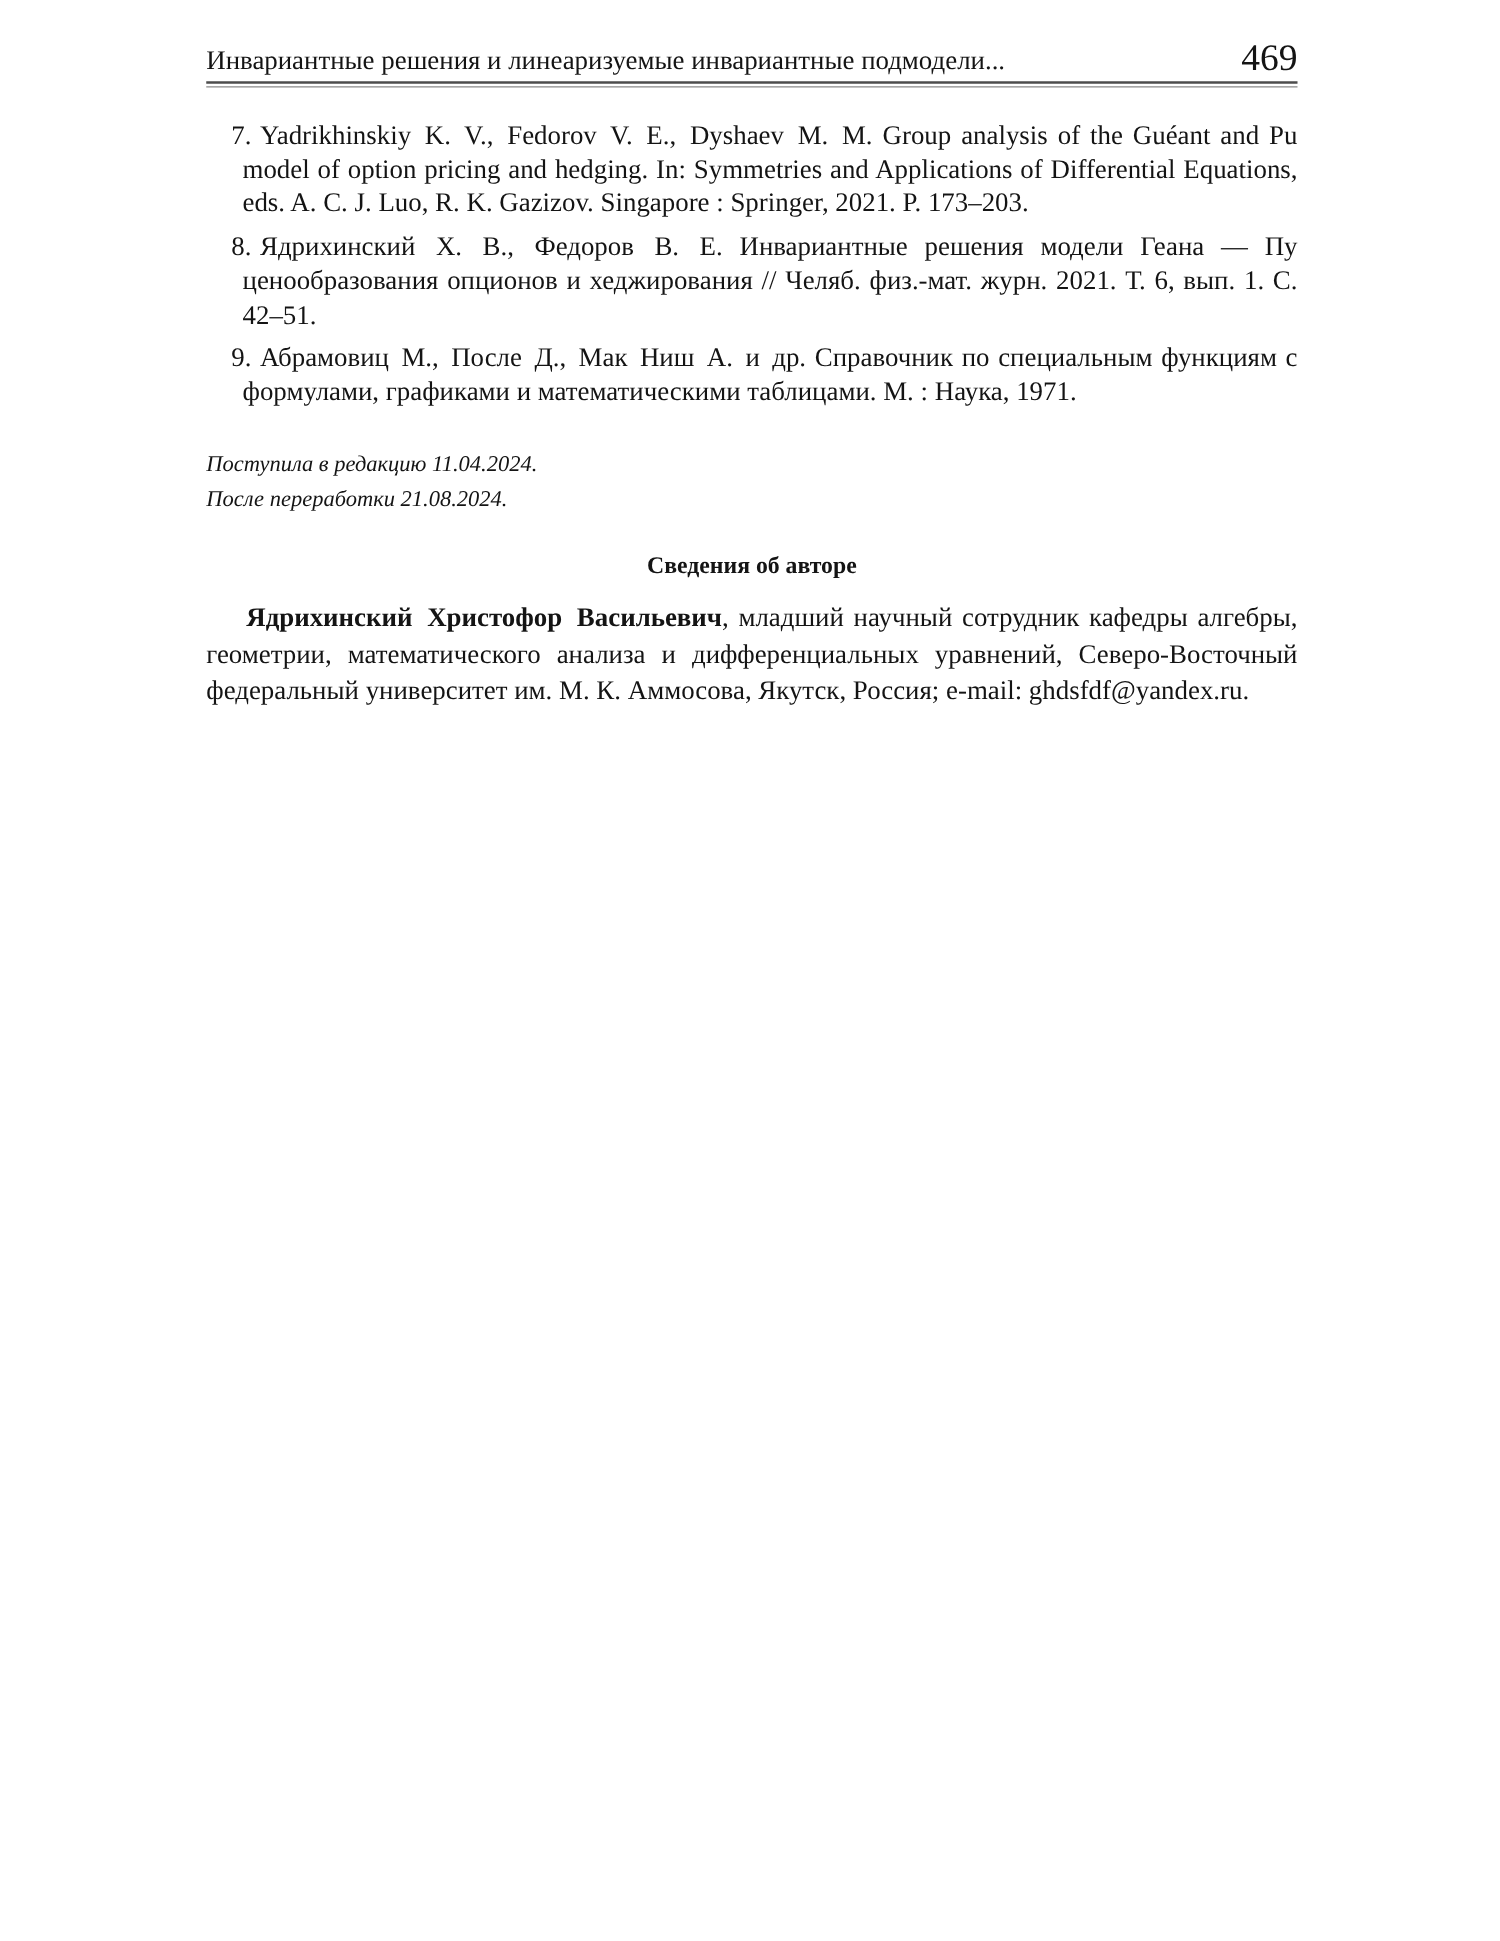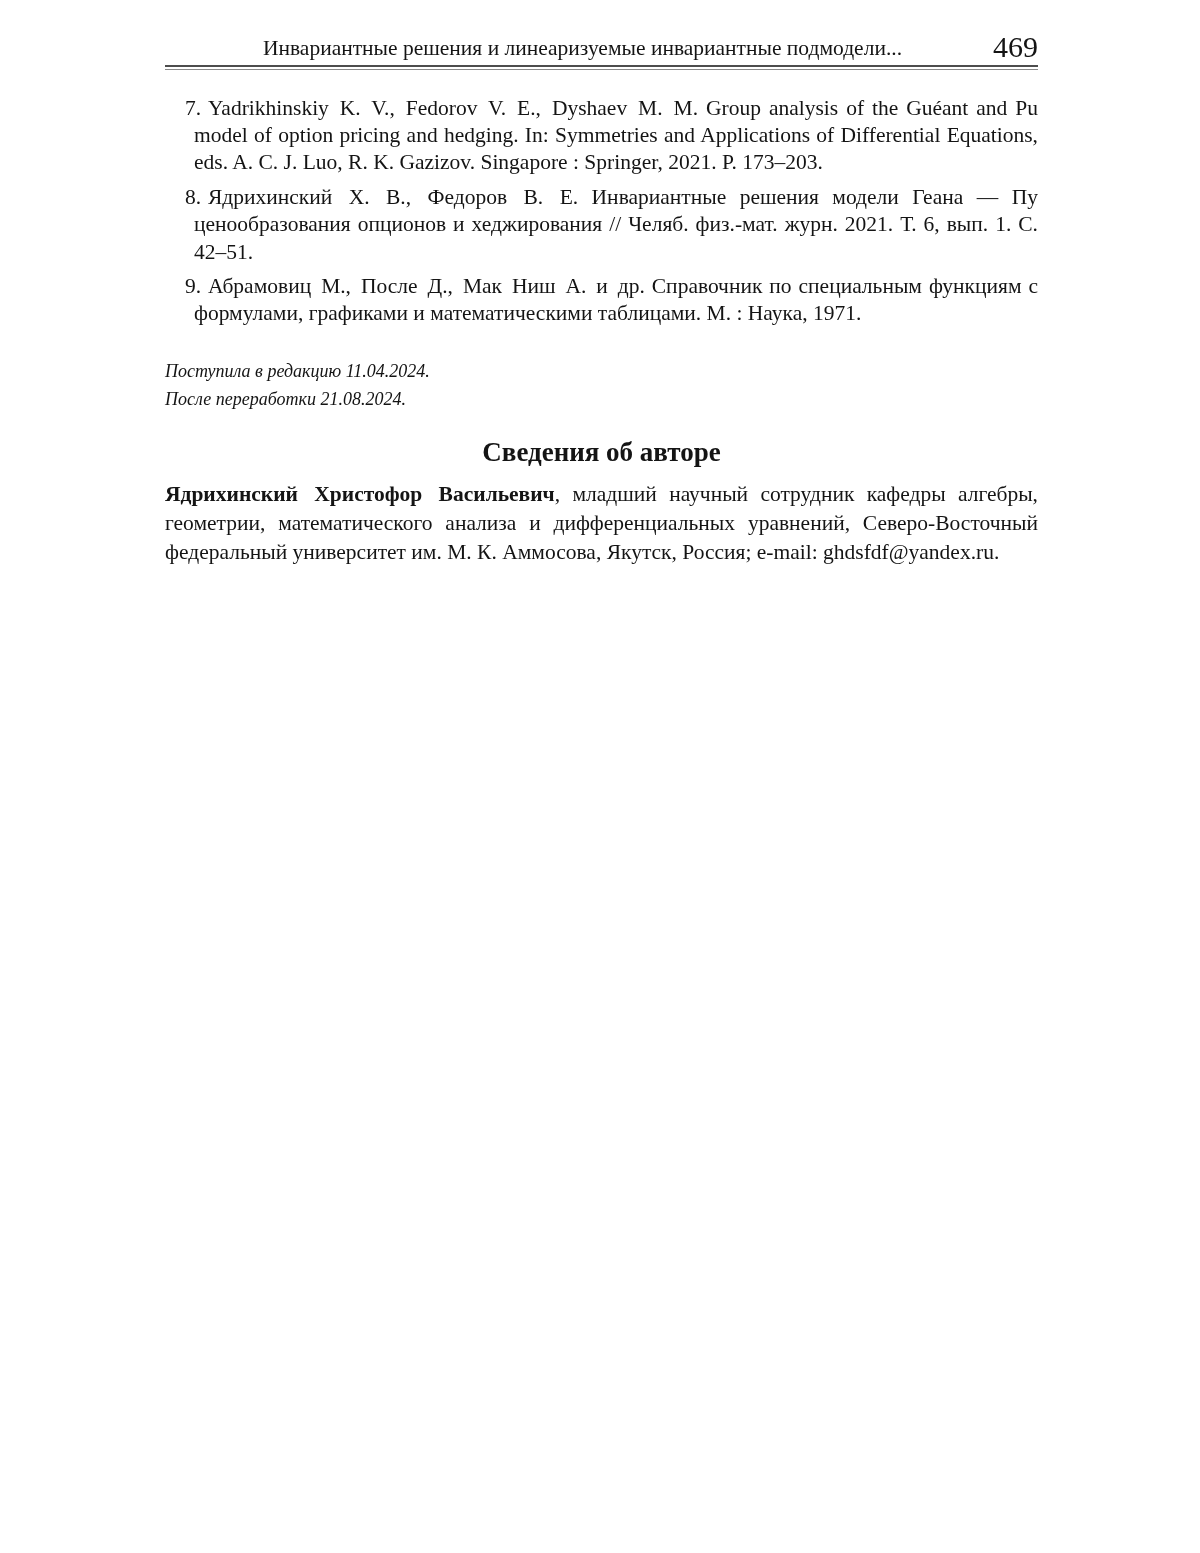--- a/index.html
+++ b/index.html
@@ -24,21 +24,20 @@
   }
   
   .running-header {
     position: relative;
     font-size: 21.5px;
     line-height: 25px;
     height: 25px;
   }
   .running-title {
     display: block;
-    text-align: center;
     margin-right: 38px;
     white-space: nowrap;
   }
   .page-number {
     position: absolute;
     right: 0;
     top: -2px;
     font-size: 30px;
   }
   .header-rule {
@@ -80,33 +79,34 @@
     font-style: italic;
   }
   .date-line {
     margin: 0;
     line-height: 28.5px;
   }
   
   .author-heading {
     margin: 26px 0 0 0;
     text-align: center;
-    font-size: 27px;
+    font-size: 19px;
     font-weight: bold;
     line-height: 25px;
   }
   .author-paragraph {
     margin: 15px 0 0 0;
     text-align: justify;
     font-size: 21.5px;
     line-height: 29.3px;
   }
   .author-name {
     font-weight: bold;
     word-spacing: 4px;
+    margin-left: 32px;
   }
 </style>
 </head>
 <body>
 
 <div class="page">
   <div class="content">
 
     <div class="running-header">
       <span class="running-title">Инвариантные решения и линеаризуемые инвариантные подмодели...</span>

